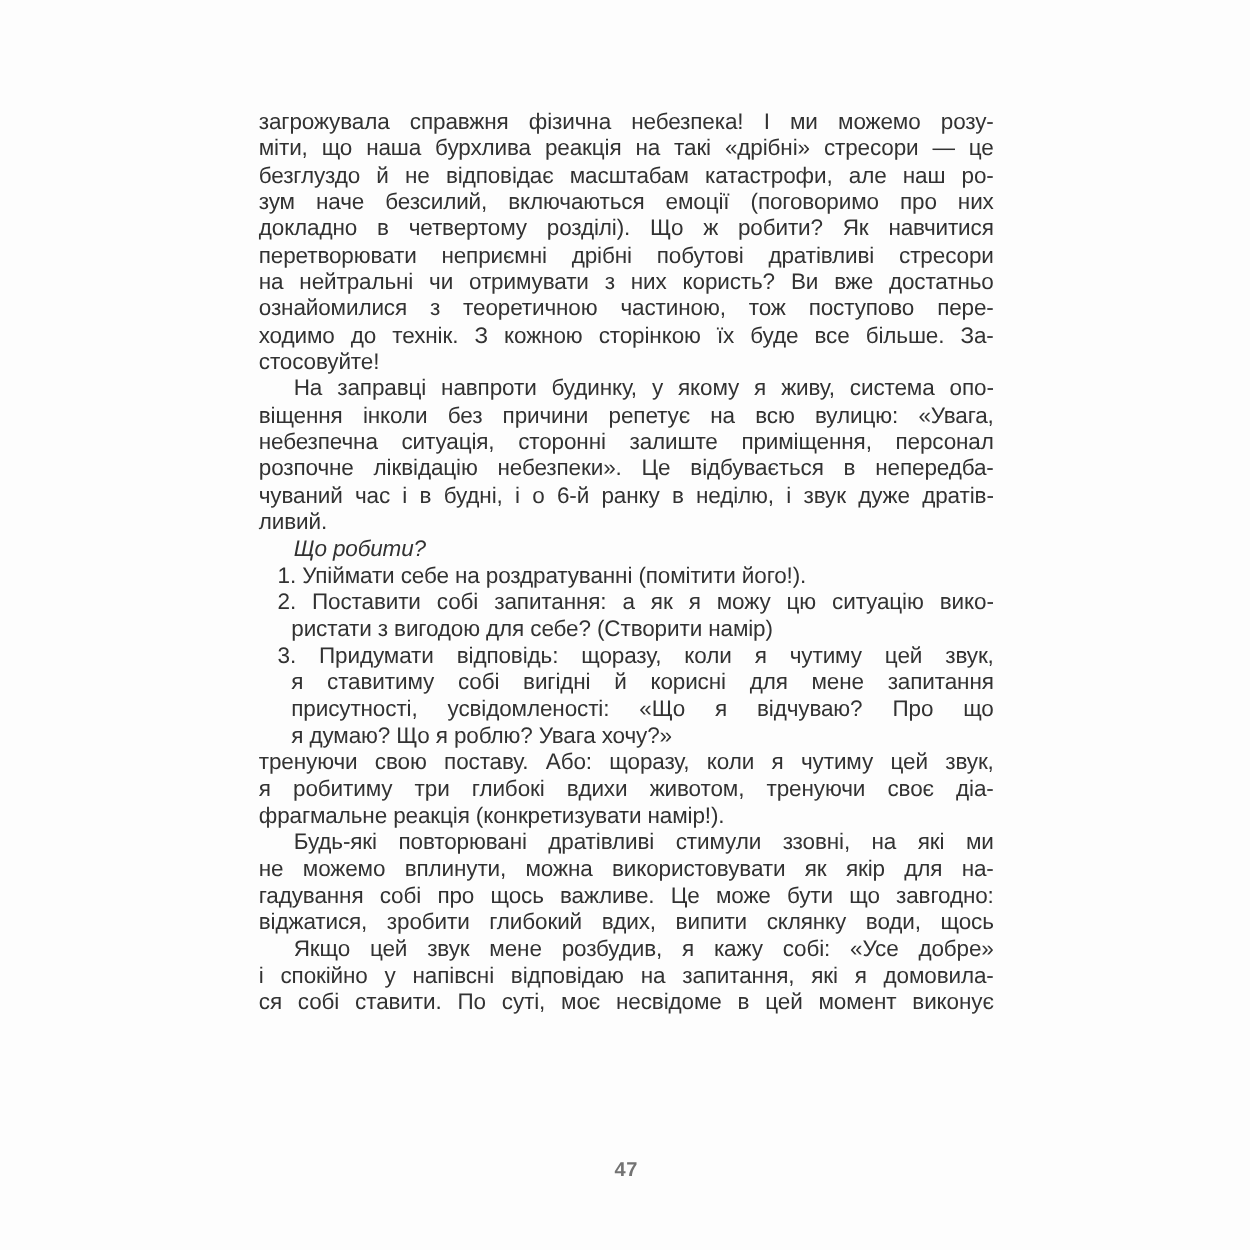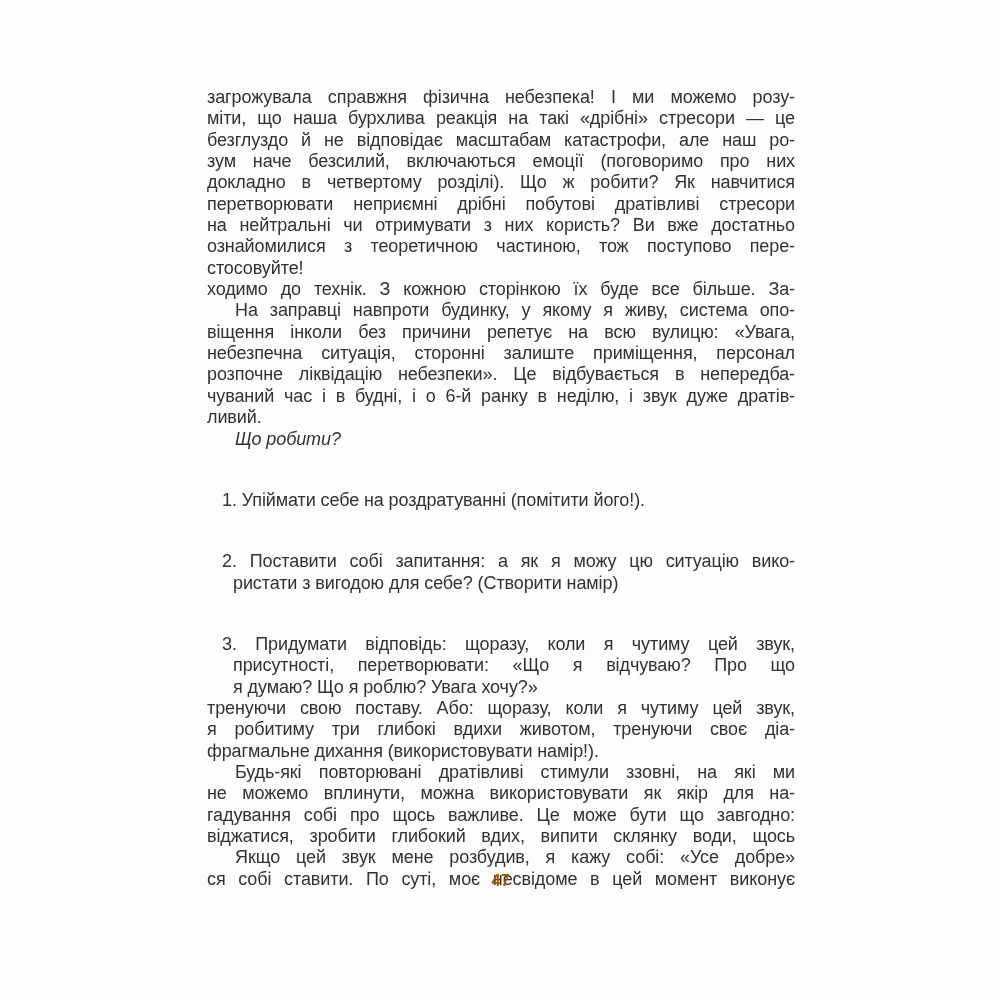--- a/index.html
+++ b/index.html
@@ -23,49 +23,49 @@
     text-align-last:justify;
     letter-spacing:-0.1px;
     white-space:normal;
   }
   .line.last   { text-align-last:left; }
   .line.center { text-align:center; text-align-last:center; }
   .line.indent { text-indent:28px; }
   .heading .line        { font-weight:700; }
   .paragraph-bold .line { font-weight:700; }
   .paragraph-italic .line { font-style:italic; }
-  .list-item { padding-left:26px;margin-top:40px; }
+  .list-item { padding-left:26px; }
   .list-item .line.first { text-indent:-11px; }
   .page-number {
     position:absolute;
-    left:207px; top:872px;
+    left:207px; top:928px;
     width:588px;
     text-align:center;
     font-size:16px;
     font-weight:700;
     letter-spacing:0.5px;
-    color:#a16207;
+    color:#737373;
   }
 </style>
 </head>
 <body>
 
 <div class="page">
   <div class="text-column">
       <div class="block paragraph">
         <div class="line">загрожувала справжня фізична небезпека! І ми можемо розу-</div>
         <div class="line">міти, що наша бурхлива реакція на такі «дрібні» стресори — це</div>
         <div class="line">безглуздо й не відповідає масштабам катастрофи, але наш ро-</div>
         <div class="line">зум наче безсилий, включаються емоції (поговоримо про них</div>
         <div class="line">докладно в четвертому розділі). Що ж робити? Як навчитися</div>
         <div class="line">перетворювати неприємні дрібні побутові дратівливі стресори</div>
         <div class="line">на нейтральні чи отримувати з них користь? Ви вже достатньо</div>
         <div class="line">ознайомилися з теоретичною частиною, тож поступово пере-</div>
+        <div class="line">ходимо до технік. З кожною сторінкою їх буде все більше. За-</div>
         <div class="line last">стосовуйте!</div>
-        <div class="line">ходимо до технік. З кожною сторінкою їх буде все більше. За-</div>
       </div>
       <div class="block paragraph">
         <div class="line indent">На заправці навпроти будинку, у якому я живу, система опо-</div>
         <div class="line">віщення інколи без причини репетує на всю вулицю: «Увага,</div>
         <div class="line">небезпечна ситуація, сторонні залиште приміщення, персонал</div>
         <div class="line">розпочне ліквідацію небезпеки». Це відбувається в непередба-</div>
         <div class="line">чуваний час і в будні, і о 6-й ранку в неділю, і звук дуже дратів-</div>
         <div class="line last">ливий.</div>
       </div>
       <div class="block paragraph-italic">
@@ -73,33 +73,35 @@
       </div>
       <div class="block list-item">
         <div class="line last first">1. Упіймати себе на роздратуванні (помітити його!).</div>
       </div>
       <div class="block list-item">
         <div class="line first">2. Поставити собі запитання: а як я можу цю ситуацію вико-</div>
         <div class="line last">ристати з вигодою для себе? (Створити намір)</div>
       </div>
       <div class="block list-item">
         <div class="line first">3. Придумати відповідь: щоразу, коли я чутиму цей звук,</div>
-        <div class="line">присутності, перетворювати: «Що я відчуваю? Про що</div>
+        <div class="line">я ставитиму собі вигідні й корисні для мене запитання</div>
+        <div class="line">присутності, усвідомленості: «Що я відчуваю? Про що</div>
         <div class="line last">я думаю? Що я роблю? Увага хочу?»</div>
       </div>
       <div class="block paragraph">
         <div class="line">тренуючи свою поставу. Або: щоразу, коли я чутиму цей звук,</div>
         <div class="line">я робитиму три глибокі вдихи животом, тренуючи своє діа-</div>
-        <div class="line last">фрагмальне дихання (використовувати намір!).</div>
+        <div class="line last">фрагмальне реакція (конкретизувати намір!).</div>
       </div>
       <div class="block paragraph">
         <div class="line indent">Будь-які повторювані дратівливі стимули ззовні, на які ми</div>
         <div class="line">не можемо вплинути, можна використовувати як якір для на-</div>
         <div class="line">гадування собі про щось важливе. Це може бути що завгодно:</div>
         <div class="line">віджатися, зробити глибокий вдих, випити склянку води, щось</div>
       </div>
       <div class="block paragraph">
         <div class="line indent">Якщо цей звук мене розбудив, я кажу собі: «Усе добре»</div>
+        <div class="line">і спокійно у напівсні відповідаю на запитання, які я домовила-</div>
         <div class="line">ся собі ставити. По суті, моє несвідоме в цей момент виконує</div>
       </div>
     </div>
   <div class="page-number">47</div>
 </div>
 
 </body></html>

